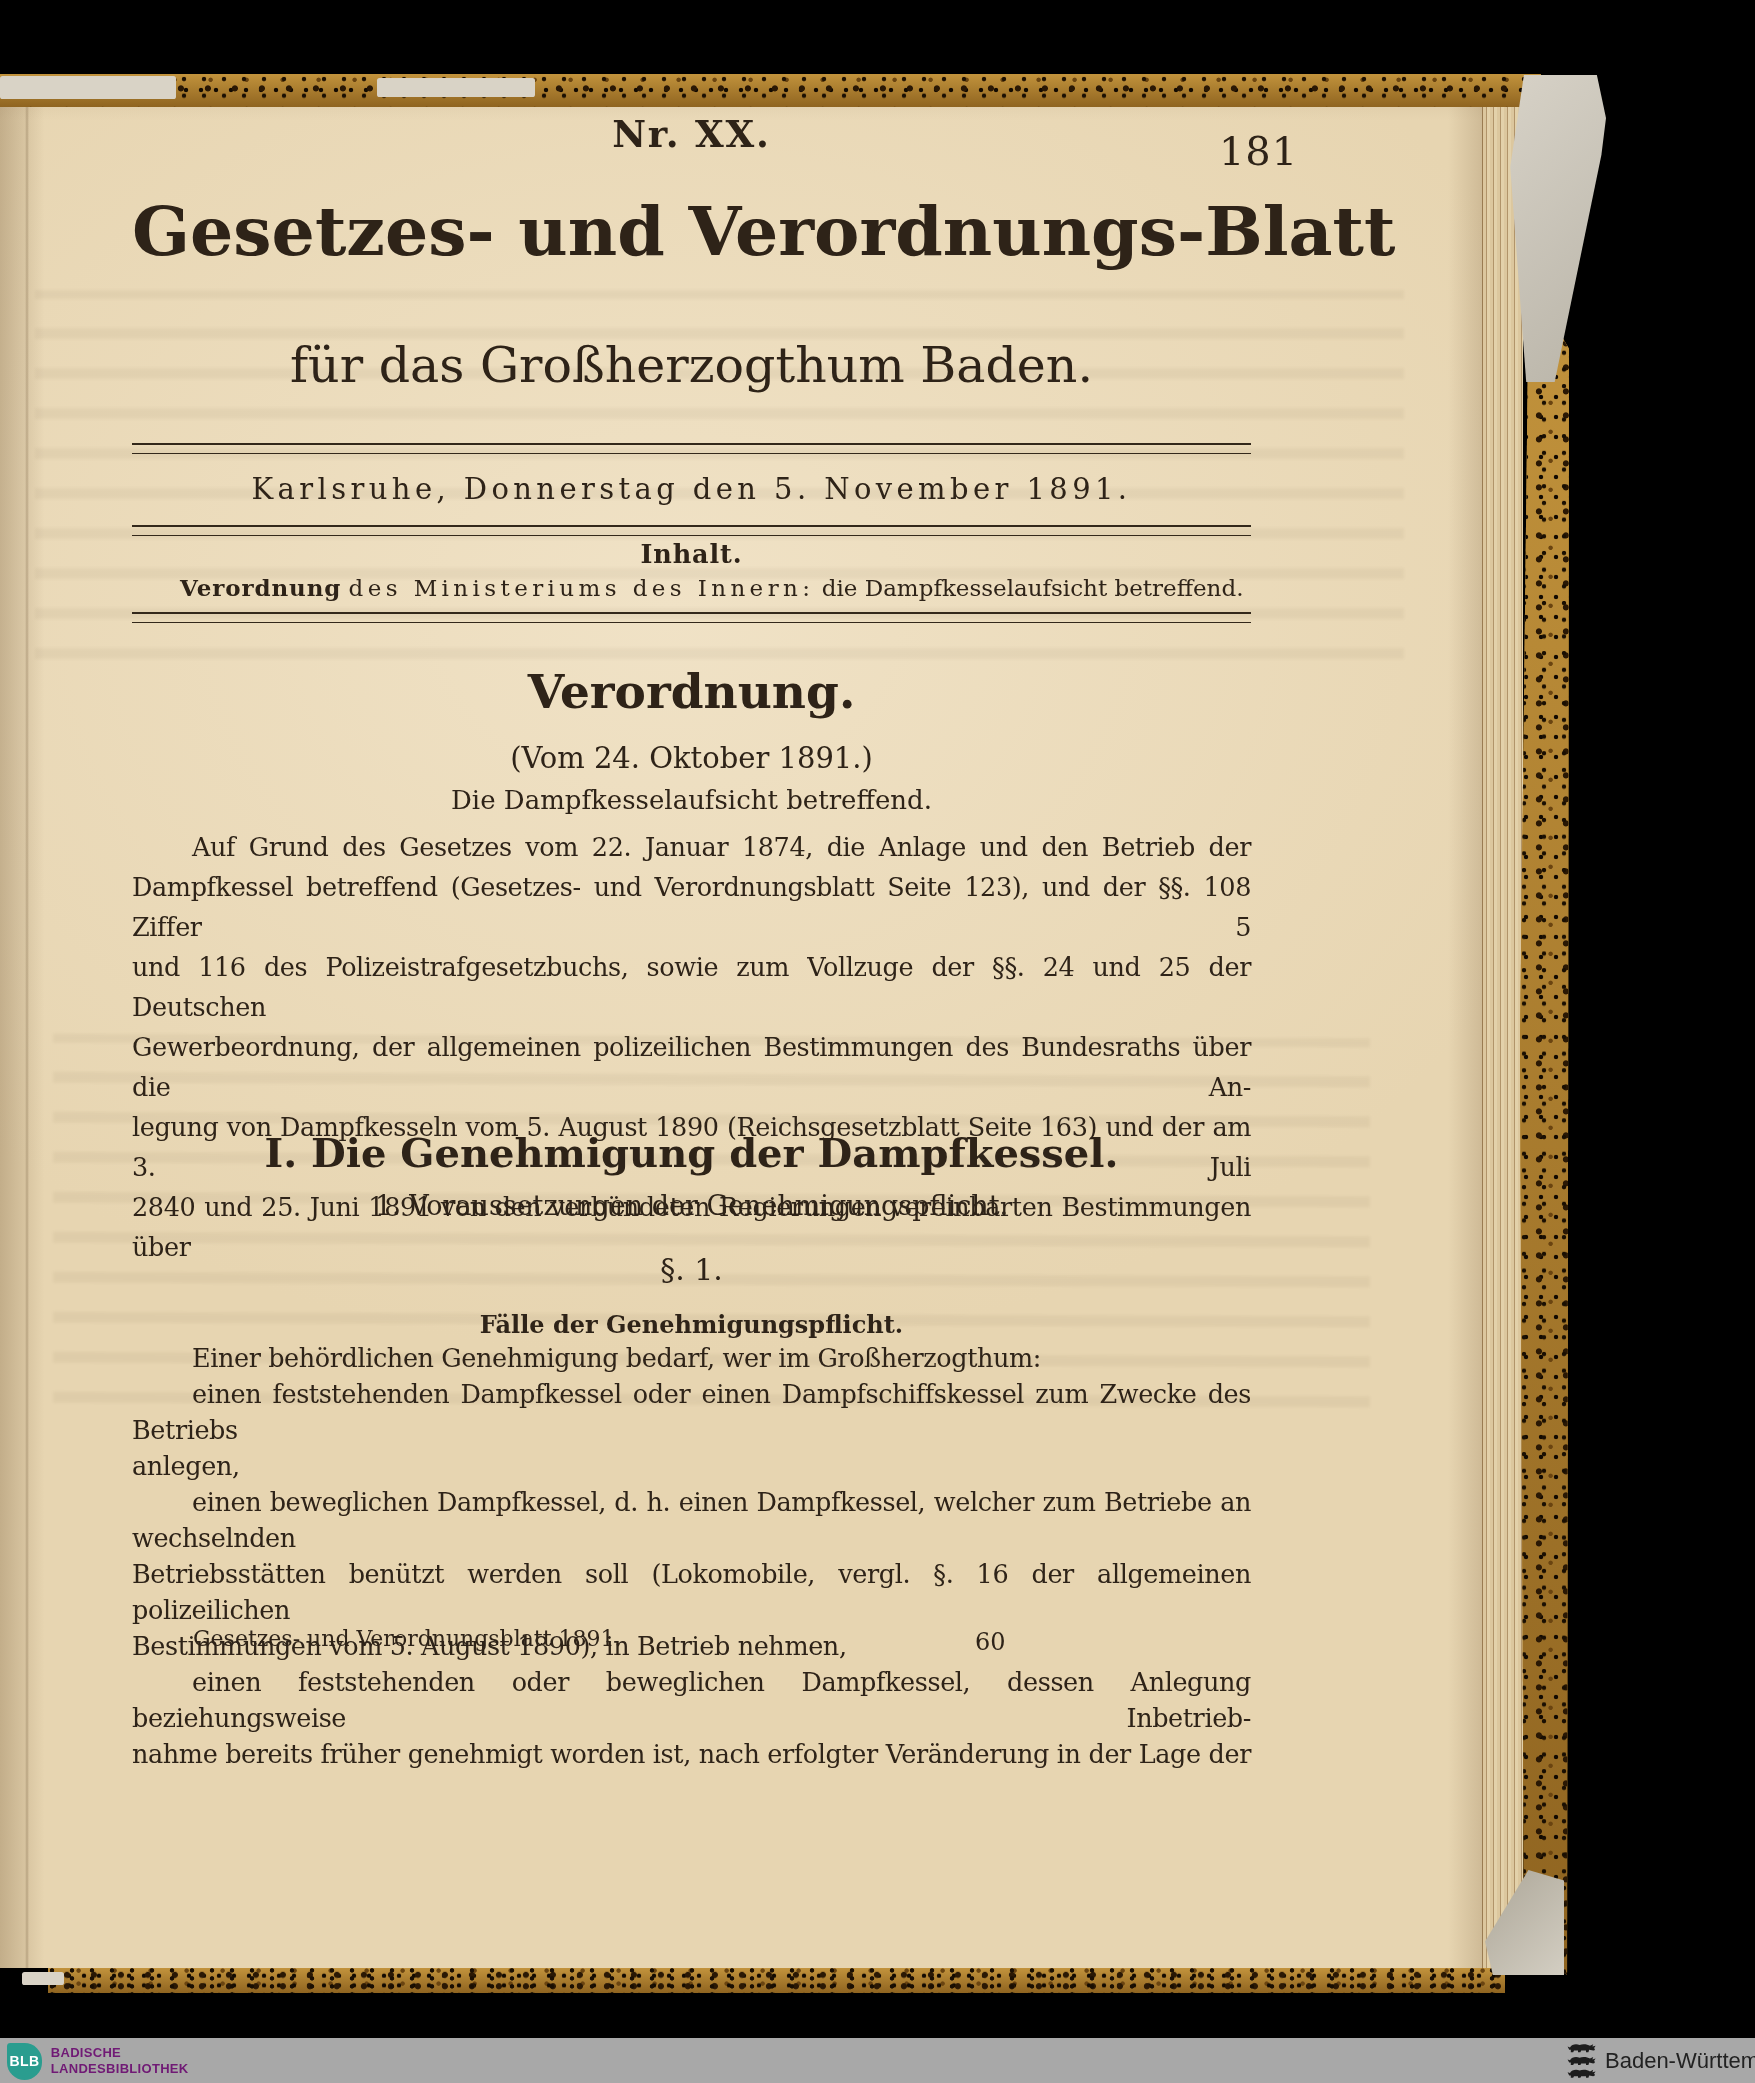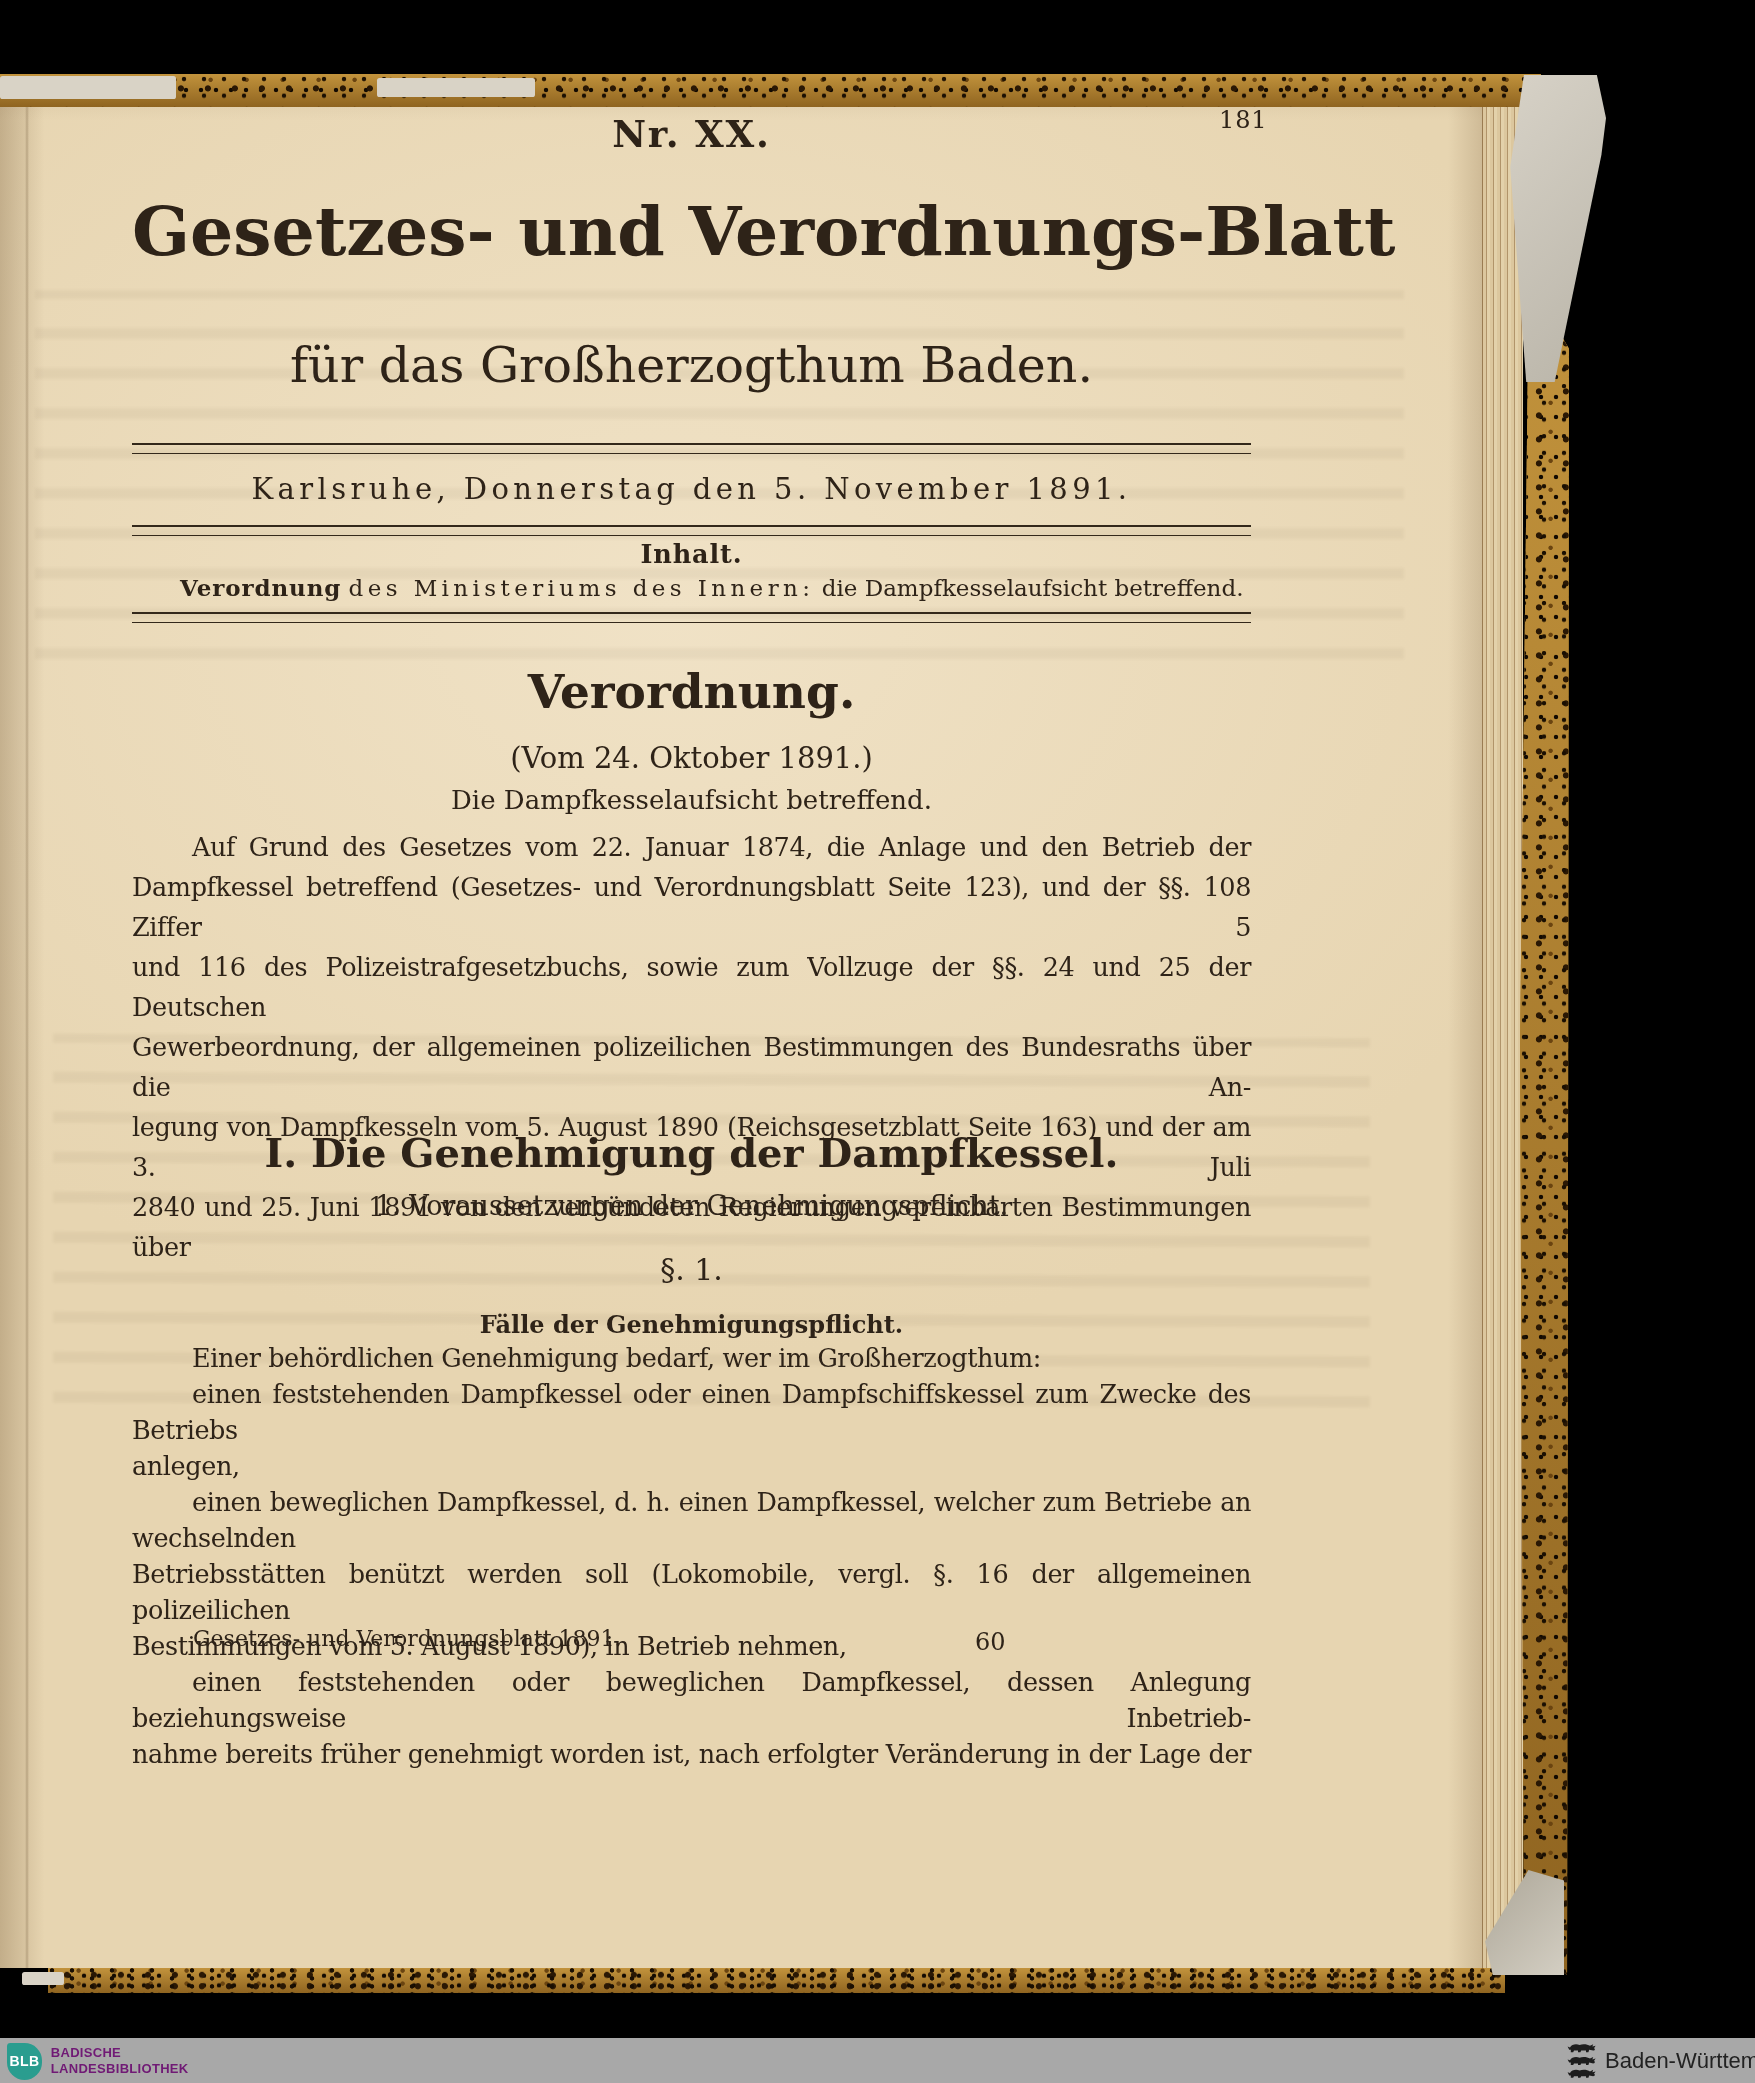--- a/index.html
+++ b/index.html
@@ -48,21 +48,21 @@
   .marble-right{position:absolute;left:1520px;top:281px;width:49px;height:1694px;z-index:5;
         clip-path:polygon(18% 0,100% 4%,96% 100%,8% 98%,0 45%);}
 
   
   .content{position:absolute;left:132px;top:0;width:1119px;height:1885px;z-index:3;
            color:#2e2318;}
   .abs{position:absolute;left:0;width:100%;}
   .ctr{text-align:center;}
   .blackletter{font-weight:bold;}
   .issue{top:112px;font-size:37px;font-weight:bold;letter-spacing:1.8px;}
-  .pageno{position:absolute;left:1087px;top:106px;font-size:24px;letter-spacing:0.9px;}
+  .pageno{position:absolute;left:1087px;top:128px;font-size:40px;letter-spacing:0.9px;}
   .masthead1{top:191px;font-size:68px;font-weight:bold;letter-spacing:0px;white-space:nowrap;}
   .masthead2{top:337px;font-size:49px;font-weight:normal;}
   .drule{position:absolute;left:0;width:100%;height:8px;
          border-top:2.6px solid #33281a;border-bottom:1.8px solid #33281a;}
   .r1{top:443px;} .r2{top:525px;} .r3{top:612px;}
   .dateline{top:472px;font-size:29px;letter-spacing:4.4px;}
   .toc-head{top:539px;font-size:25.5px;font-weight:bold;letter-spacing:0.9px;}
   .toc-entry{top:574px;left:48px;width:1071px;position:absolute;font-size:23px;}
   .toc-entry .lead{font-weight:bold;letter-spacing:0.9px;}
   .toc-entry .spaced{letter-spacing:4.4px;}

